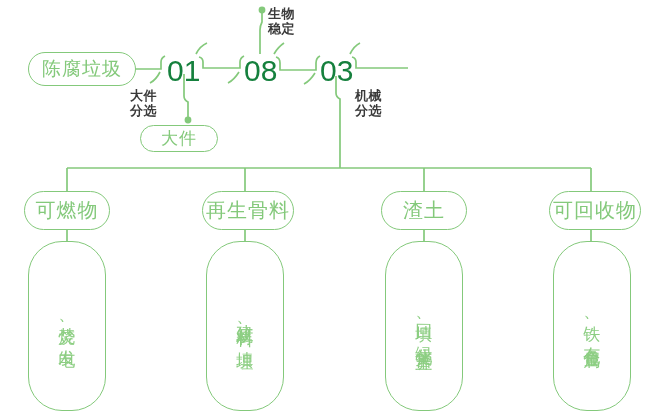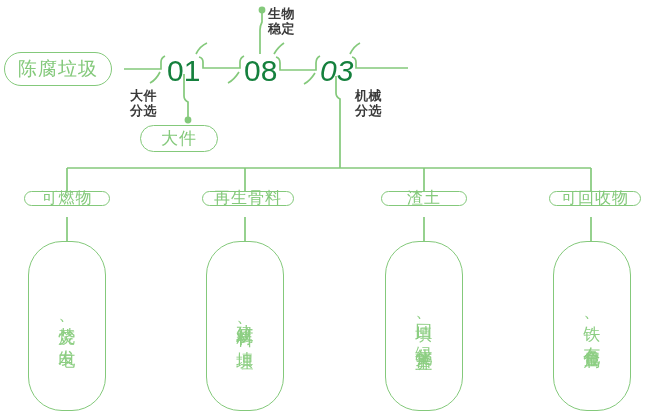--- a/index.html
+++ b/index.html
@@ -33,57 +33,57 @@
     align-items: center;
     justify-content: center;
     border: 1.6px solid #84c97b;
     border-radius: 999px;
     color: #84c97b;
     background: #ffffff;
     white-space: nowrap;
     letter-spacing: 1px;
   }
   .pill-root {
-    left: 4px;
+    left: 28px;
     top: 52px;
     width: 108px;
     height: 34px;
     font-size: 19px;
   }
   .pill-bulky {
     left: 140px;
     top: 125px;
     width: 78px;
     height: 27px;
     font-size: 17px;
   }
   .pill-cat {
     width: 86px;
-    height: 15px;
-    font-size: 16px;
+    height: 39px;
+    font-size: 20px;
     top: 191px;
   }
   .pill-cat.c0 { left: 24px; }
   .pill-cat.c1 { left: 202px; }
   .pill-cat.c2 { left: 381px; }
   .pill-cat.c3 { left: 549px; }
   .pill-cat.wide { width: 92px; }
 
   
   .stagenum {
     position: absolute;
     color: #15803d;
     font-size: 30px;
     font-weight: 400;
     letter-spacing: 0px;
     line-height: 1;
   }
   .s01 { left: 167px; top: 56px; }
   .s02 { left: 244px; top: 56px; }
-  .s03 { left: 320px; top: 56px; font-style: italic; }
+  .s03 { left: 320px; top: 56px; }
 
   
   .sidelabel {
     position: absolute;
     color: #3a3a3a;
     font-size: 13px;
     line-height: 1.18;
     font-weight: 700;
     letter-spacing: 0.5px;
     white-space: pre-line;

